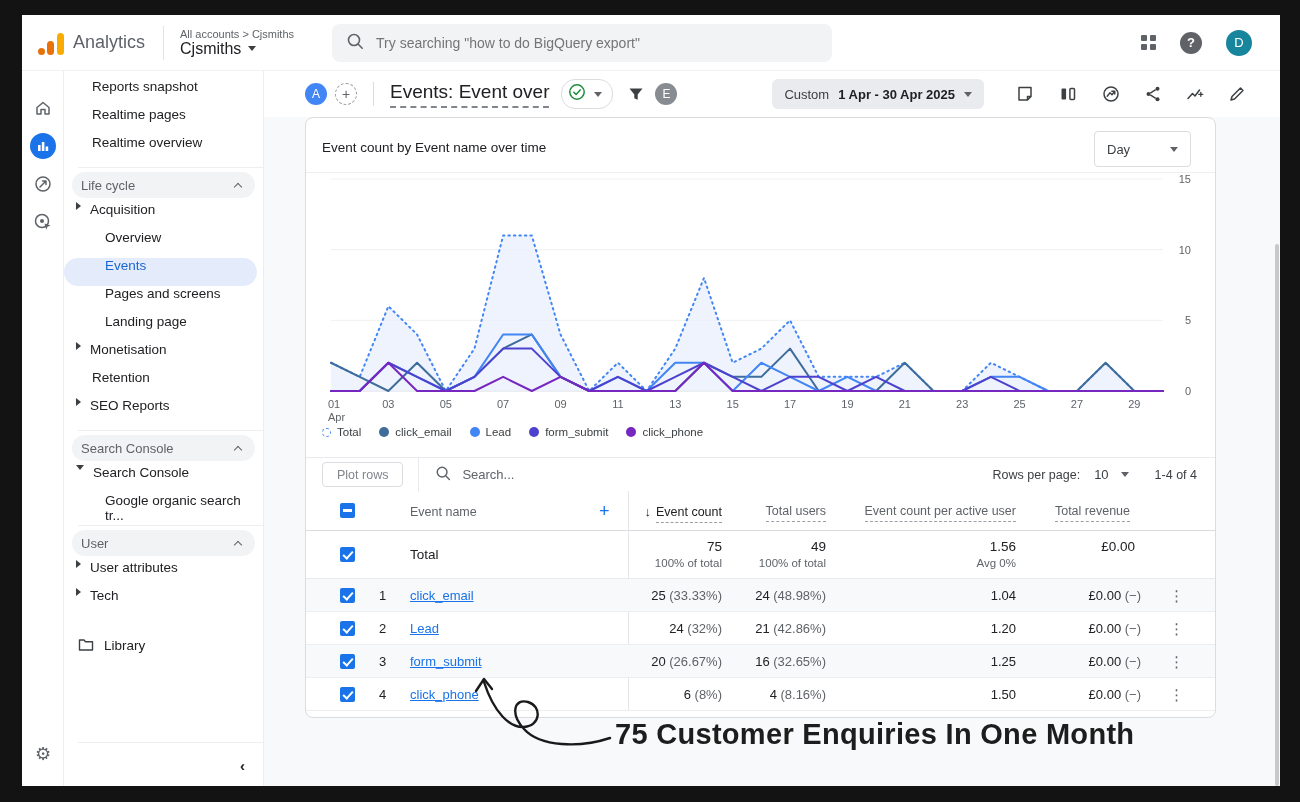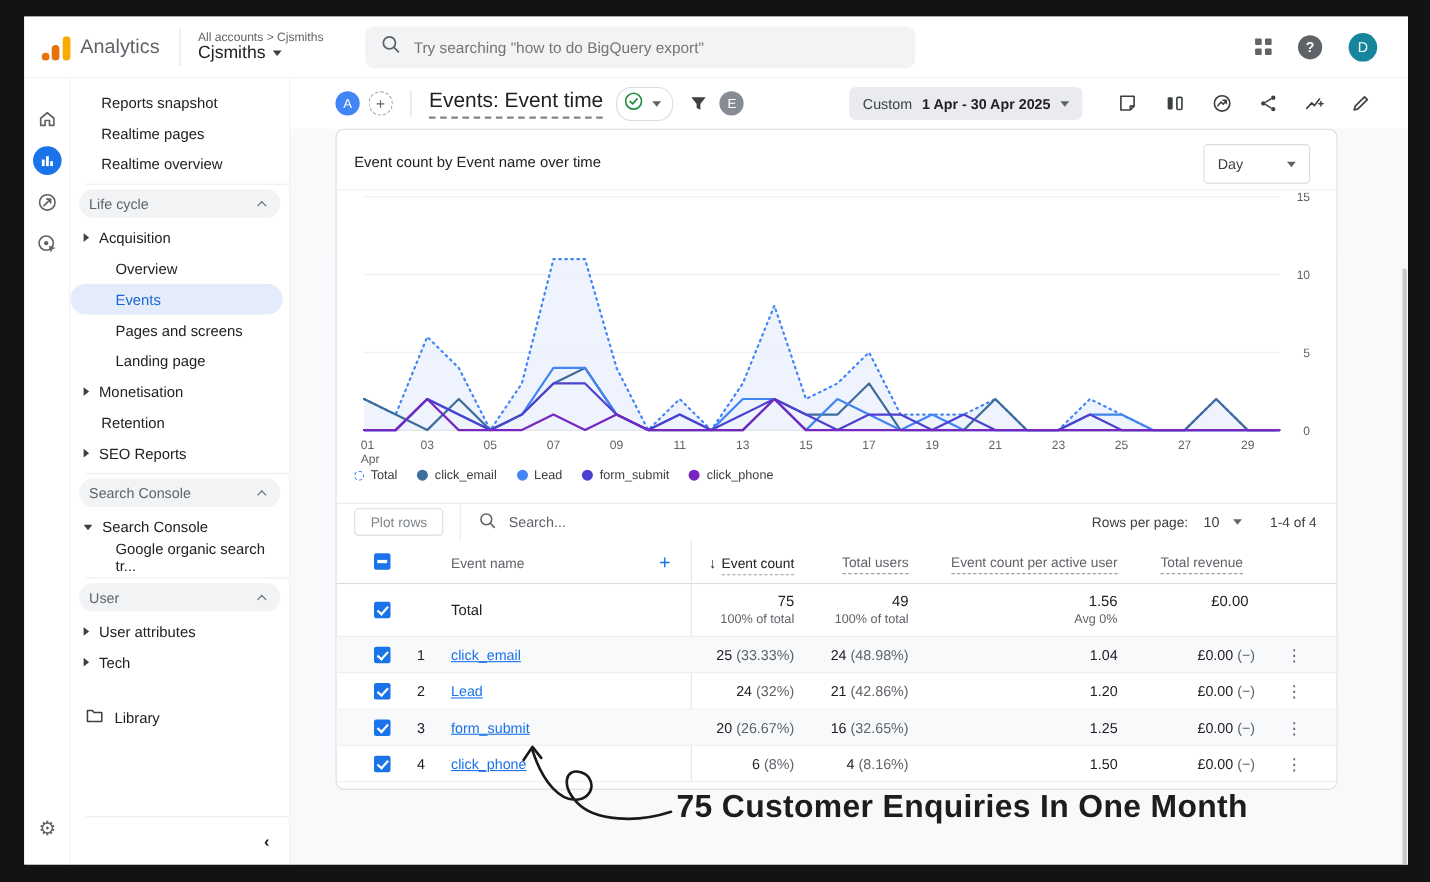--- a/index.html
+++ b/index.html
@@ -26,21 +26,21 @@
   .avatar { width:26px; height:26px; border-radius:50%; background:#17869c; color:#fff; font-size:13px; display:flex; align-items:center; justify-content:center; }
 
   
   .rail { position:absolute; left:0; top:56px; bottom:0; width:42px; border-right:1px solid #eceef0; background:#fff; }
   .rail-ic { position:absolute; left:8px; width:26px; height:26px; display:flex; align-items:center; justify-content:center; }
   .rail-active { background:#1a73e8; border-radius:50%; }
   .gear { font-size:18px; color:#5f6368; font-family:"DejaVu Sans", sans-serif; }
 
   
   .sidebar { position:absolute; left:42px; top:56px; bottom:0; width:200px; border-right:1px solid #eceef0; background:#fff; font-size:13.5px; color:#202124; padding-top:8px; }
-  .sb-item { height:28px; display:flex; align-items:center; }
+  .sb-item { height:28px; display:flex; }
   .sb-item.link, .sb-item.link2 { padding-left:28px; }
   .sb-item.parent { padding-left:12px; }
   .sb-item.parent .lbl { margin-left:9px; }
   .sb-item.child { padding-left:41px; }
   .sb-item.active { background:#e9eaed; border-radius:14px; margin-right:6px; }
   .sb-item.selected { background:#e4ecfb; border-radius:14px; margin-right:6px; color:#1a66d0; }
   .sb-section { height:26px; margin:4px 8px; background:#f1f3f4; border-radius:13px; display:flex; align-items:center; justify-content:space-between; padding:0 14px 0 9px; color:#5f6368; font-size:13px; }
   .sb-divider { border-top:1px solid #eceef0; margin:4px 0 4px 14px; }
   .tri { width:0; height:0; display:inline-block; }
   .tri.right { border-left:5px solid #3c4043; border-top:4px solid transparent; border-bottom:4px solid transparent; }
@@ -279,21 +279,21 @@
       <span class="collapse-ic">‹</span>
     </div>
   </div>
 
   <div class="main">
 
     <div class="rh">
       <div class="av-a">A</div>
       <div class="plus-dashed">+</div>
       <div class="rh-sep"></div>
-      <div class="rh-title">Events: Event time</div>
+      <div class="rh-title">Events: Event over</div>
       <div class="status-pill">
         <span>
           <svg width="18" height="18" viewBox="0 0 18 18">
               <circle cx="9" cy="9" r="7.2" fill="none" stroke="#1e8e3e" stroke-width="1.5"></circle>
               <path d="M5.8 9.2 L8.1 11.4 L12.2 6.9" fill="none" stroke="#1e8e3e" stroke-width="1.5" stroke-linecap="round" stroke-linejoin="round"></path>
             </svg>
         </span>
         <span class="tri down" style="border-top-color:#5f6368"></span>
       </div>
       <div class="funnel">

